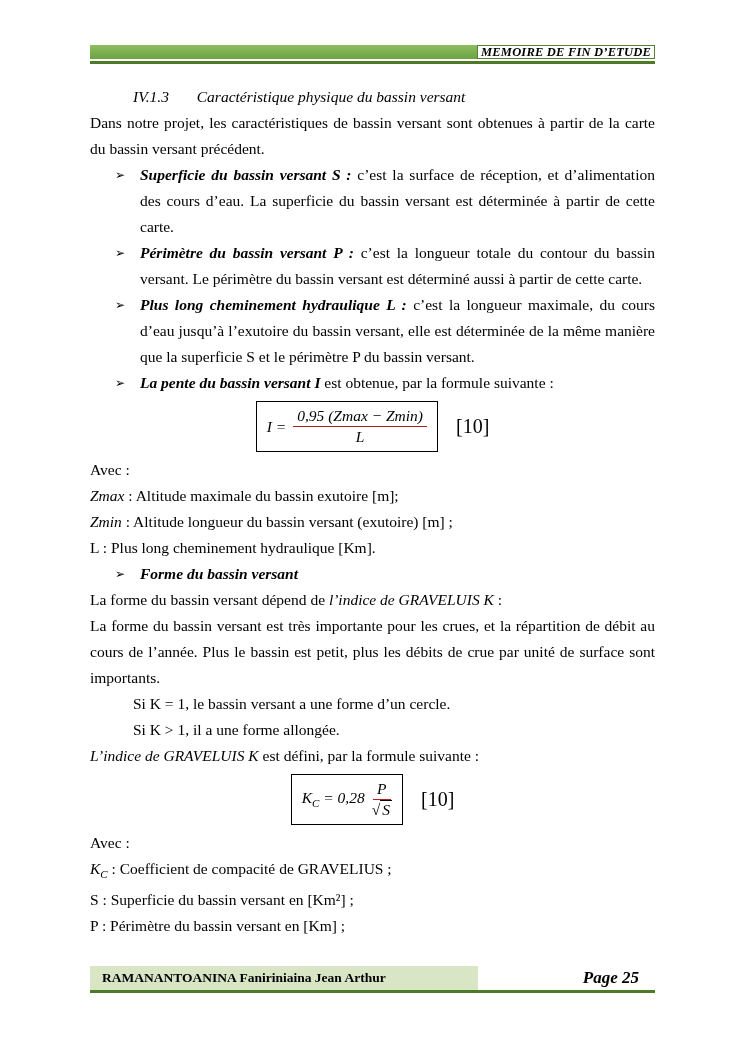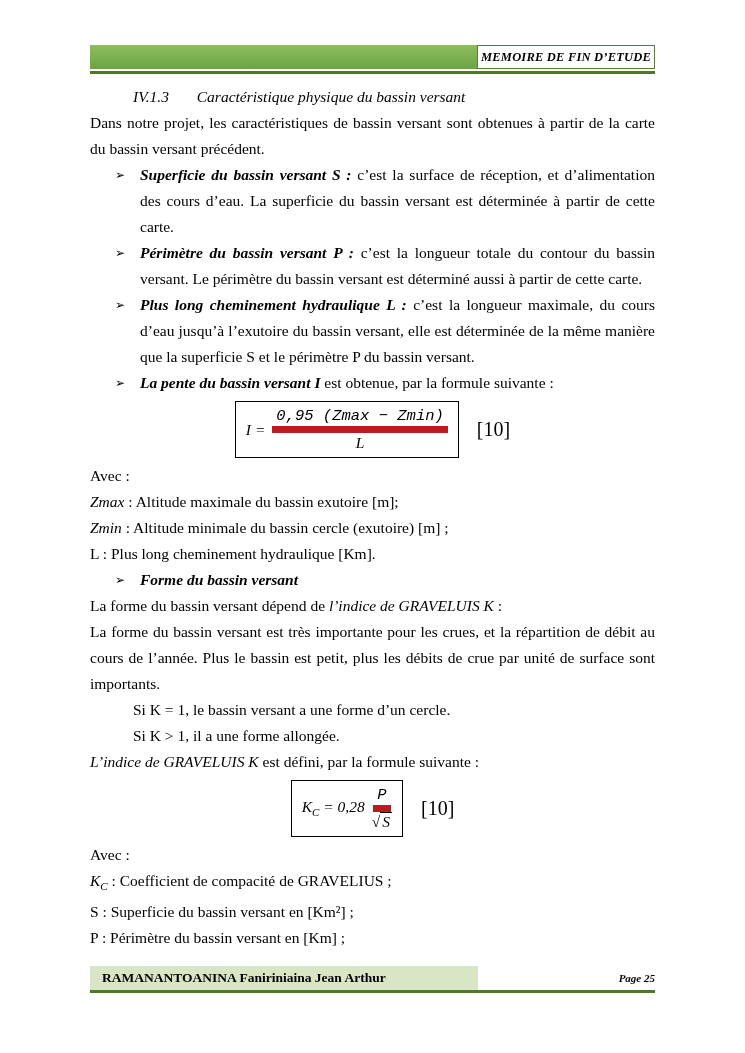--- a/index.html
+++ b/index.html
@@ -4,21 +4,21 @@
 <style>
   * { margin:0; padding:0; box-sizing:border-box; }
   html,body { background:#ffffff; }
   .page {
     position:relative; width:745px; height:1053px; background:#ffffff;
     font-family:"Liberation Serif", serif; font-size:15.5px; color:#000;
     overflow:hidden;
   }
   
   .page-header { position:absolute; top:45px; left:90px; width:565px; }
-  .header-bar { display:flex; height:24px; }
+  .header-bar { display:flex; height:14px; }
   .header-green { flex:1; background:linear-gradient(to bottom,#8cbe60,#6da342); }
   .header-label-box {
     width:178px; background:#ffffff; border:1px solid #53812d;
     display:flex; align-items:center; justify-content:center;
     font-weight:bold; font-style:italic; font-size:12.5px; letter-spacing:.2px;
   }
   .header-rule { height:3px; background:#4e7a28; margin-top:2px; }
   
   .content {
     position:absolute; top:84px; left:90px; width:565px;
@@ -29,36 +29,36 @@
   .bullet { display:flex; padding-left:25px; }
   .bullet .marker { flex:none; width:18px; font-family:"DejaVu Sans", sans-serif; font-size:12px; font-style:normal; font-weight:normal; }
   .bullet .btext { flex:1; text-align:justify;margin-left:7px; }
   .lead { font-weight:bold; font-style:italic; }
   .em { font-style:italic; }
   .indent { margin-left:43px; }
   
   .formula-row { display:flex; align-items:center; justify-content:center; margin:5px 0; line-height:normal; text-align:left; }
   .formula-box { border:1px solid #000; padding:5px 10px; display:flex; align-items:center; font-style:italic; background:#fff; }
   .frac { display:inline-flex; flex-direction:column; align-items:center; margin-left:7px; }
-  .frac .num { padding:0 4px 1px; border-bottom:7px solid #b91c1c; white-space:nowrap;font-family:Liberation Mono, monospace; }
+  .frac .num { padding:0 4px 1px; border-bottom:1px solid #b91c1c; white-space:nowrap; }
   .frac .den { padding-top:1px; white-space:nowrap; }
   .ref { margin-left:18px; font-size:20px; }
   sub.fsub { font-size:11px; }
   .sqrt-sym { font-style:normal; }
   .sqrt-arg { border-top:1px solid #000; padding:0 2px; }
   
   .page-footer { position:absolute; top:966px; left:90px; width:565px; }
   .footer-bar { display:flex; border-bottom:3px solid #4e7a28; }
   .footer-name {
     flex:0 0 388px; background:#d9e6c6; font-weight:bold; font-size:13.5px;
     padding:3px 12px; line-height:18px;
   }
   .footer-page {
     flex:1; background:#ffffff; text-align:right; font-style:italic; font-weight:bold;
-    font-size:11px; padding:3px 0; line-height:18px;
+    font-size:17px; padding:3px 16px; line-height:18px;
   }
 </style>
 </head>
 <body>
 
 <div class="page">
 
   <header class="page-header">
     <div class="header-bar">
       <div class="header-green"></div>
@@ -105,21 +105,21 @@
           <span class="num">0,95 (Zmax − Zmin)</span>
           <span class="den">L</span>
         </span>
       </div>
       <span class="ref">[10]</span>
     </div>
 
     <p>Avec :</p>
 
     <p><span class="em">Zmax</span><span> : Altitude maximale du bassin exutoire [m];</span></p>
-    <p><span class="em">Zmin</span><span> : Altitude minimale du bassin cercle (exutoire) [m] ;</span></p>
+    <p><span class="em">Zmin</span><span> : Altitude longueur du bassin versant (exutoire) [m] ;</span></p>
     <p><span>L</span><span> : Plus long cheminement hydraulique [Km].</span></p>
 
     <div class="bullet">
       <span class="marker">➢</span>
       <span class="btext lead">Forme du bassin versant</span>
     </div>
 
     <p><span>La forme du bassin versant dépend de </span><span class="em">l’indice de GRAVELUIS K</span><span> :</span></p>
 
     <p>La forme du bassin versant est très importante pour les crues, et la répartition de débit au cours de l’année. Plus le bassin est petit, plus les débits de crue par unité de surface sont importants.</p>

